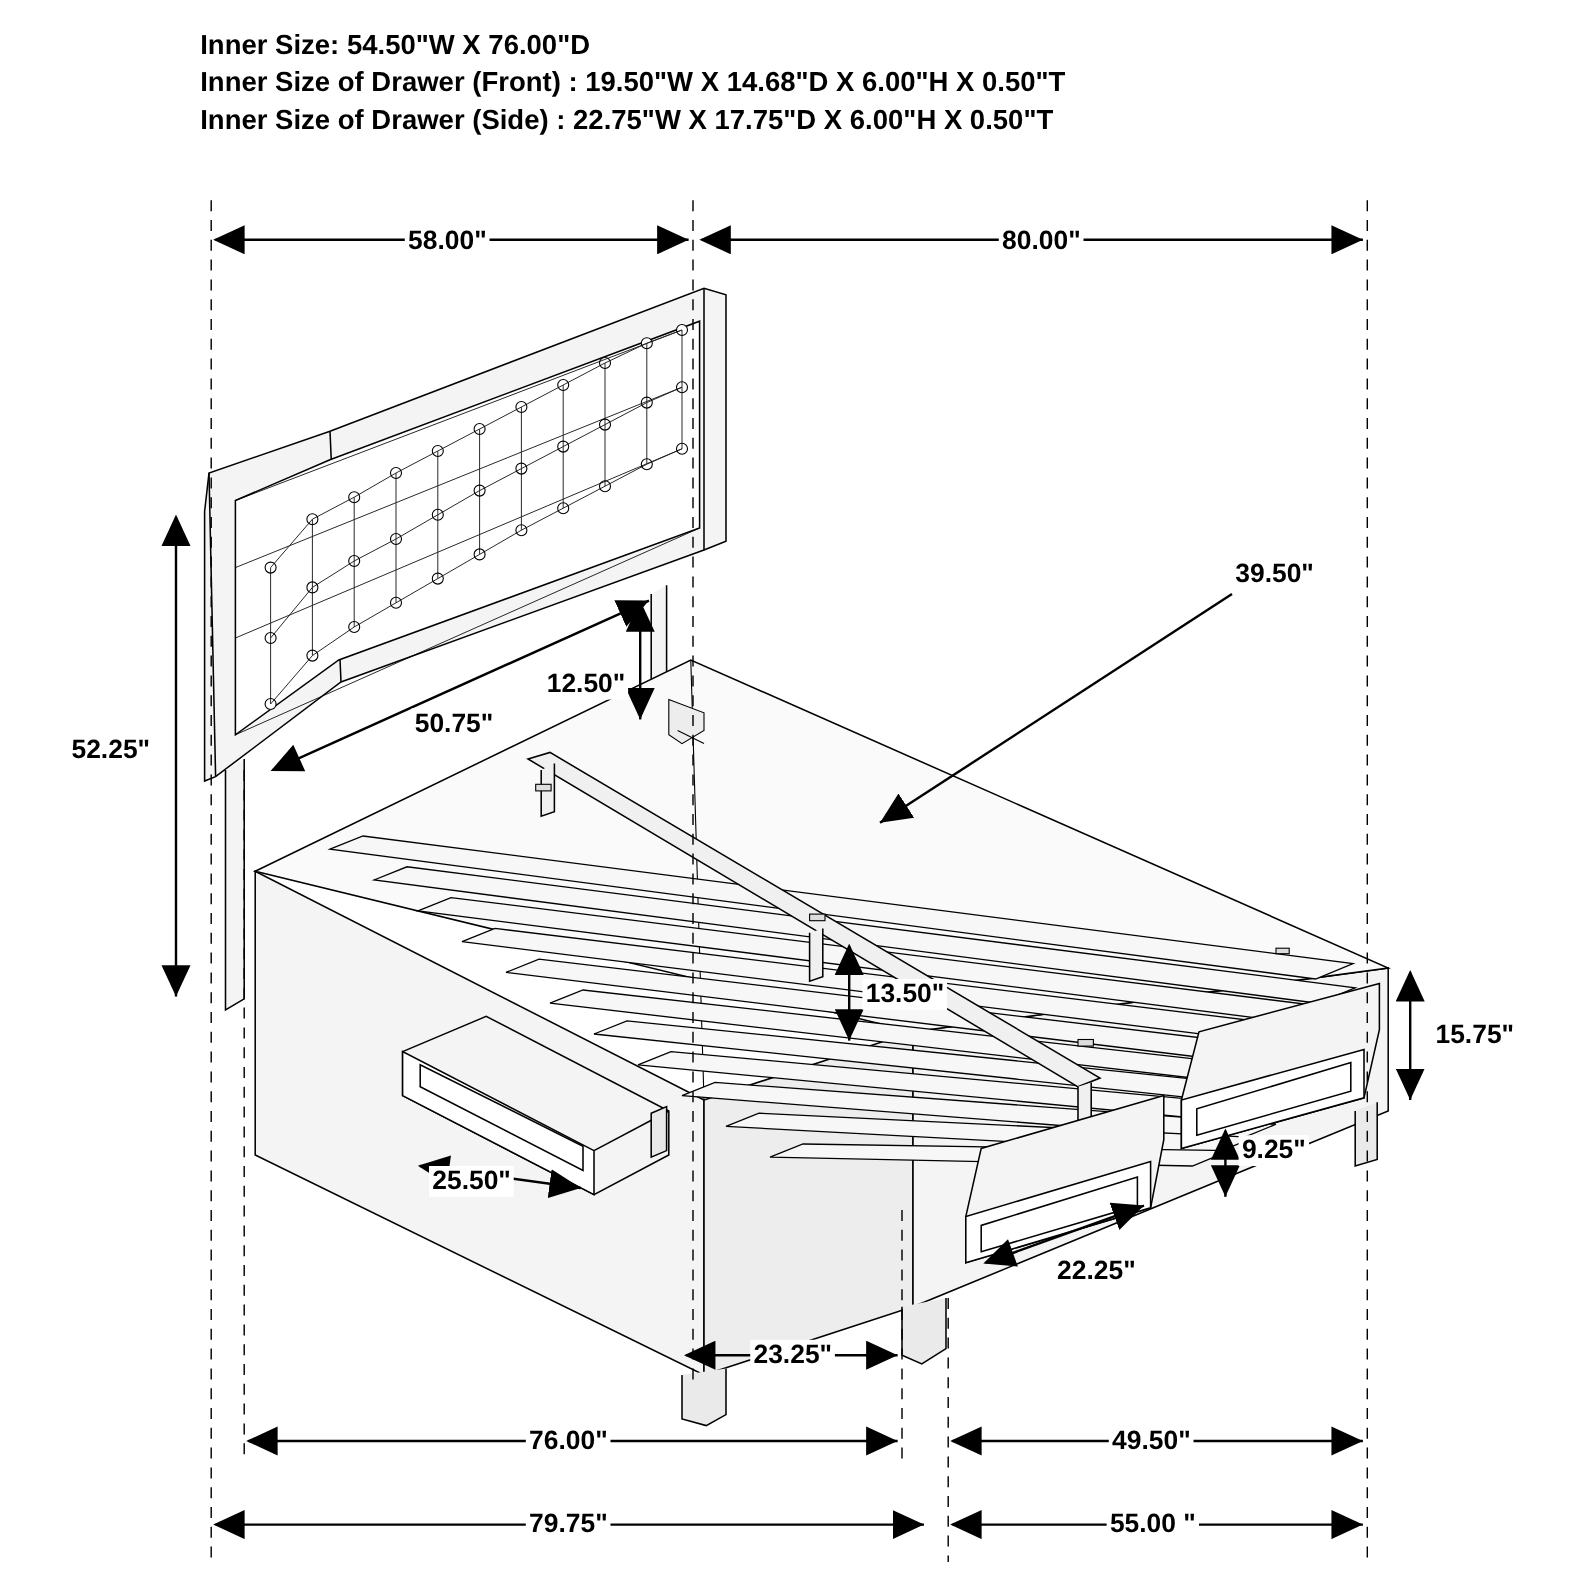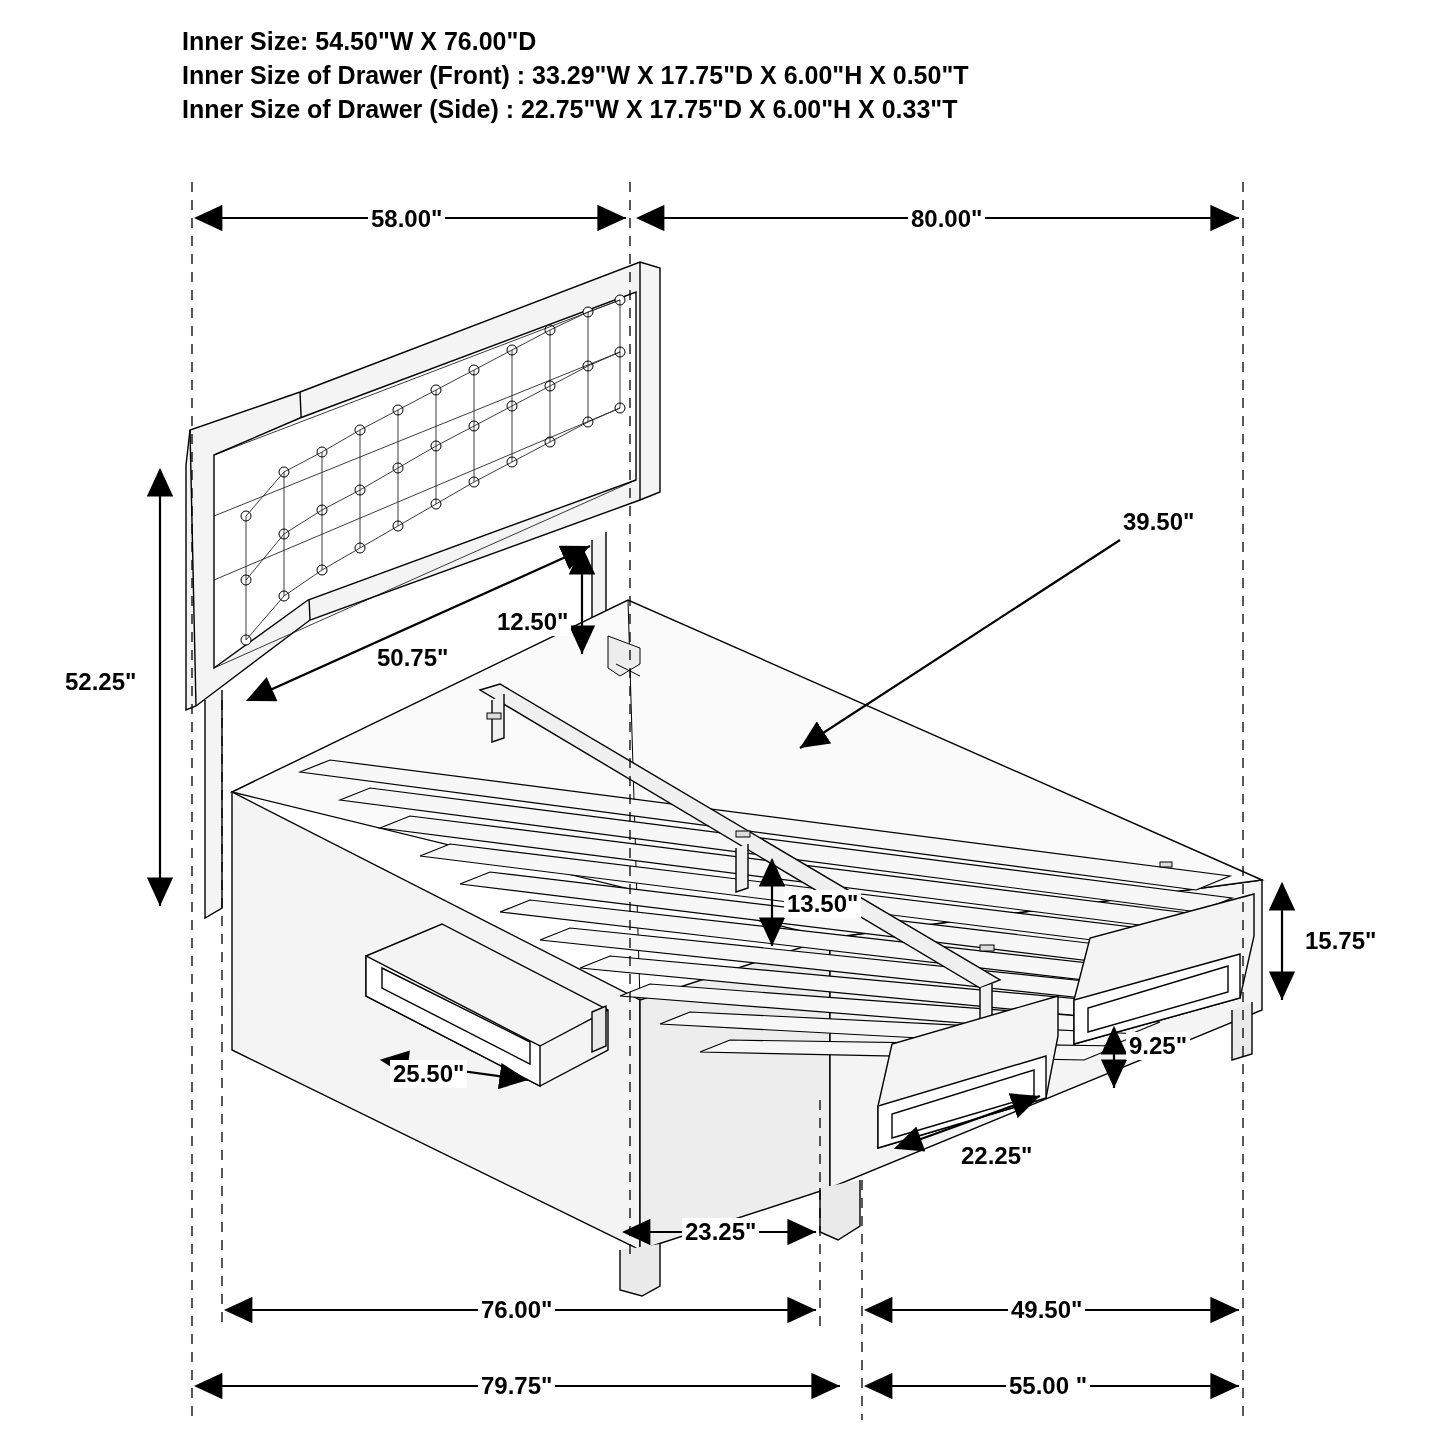--- a/index.html
+++ b/index.html
@@ -44,22 +44,22 @@
     padding: 0 3px;
   }
 </style>
 </head>
 <body>
 
 <div id="page">
 
   <div class="spec-block">
     <span class="spec-line">Inner Size: 54.50"W X 76.00"D</span>
-    <span class="spec-line">Inner Size of Drawer (Front) : 33.29"W X 17.75"D X 6.00"H X 0.50"T</span>
-    <span class="spec-line">Inner Size of Drawer (Side) : 22.75"W X 17.75"D X 6.00"H X 0.33"T</span>
+    <span class="spec-line">Inner Size of Drawer (Front) : 19.50"W X 14.68"D X 6.00"H X 0.50"T</span>
+    <span class="spec-line">Inner Size of Drawer (Side) : 22.75"W X 17.75"D X 6.00"H X 0.50"T</span>
   </div>
 
   <svg class="diagram" viewBox="0 0 1445 1445">
     <defs>
       <marker id="arrL" markerWidth="14" markerHeight="12" refX="1" refY="6" orient="auto">
         <path d="M13,0 L0,6 L13,12 z" fill="#000"></path>
       </marker>
       <marker id="arrR" markerWidth="14" markerHeight="12" refX="13" refY="6" orient="auto">
         <path d="M0,0 L13,6 L0,12 z" fill="#000"></path>
       </marker>

